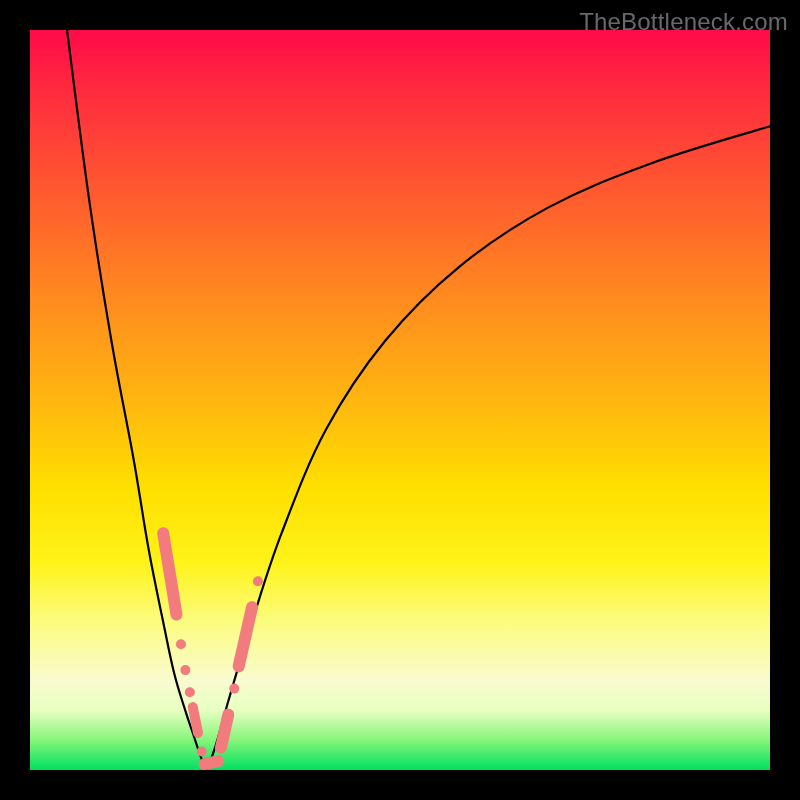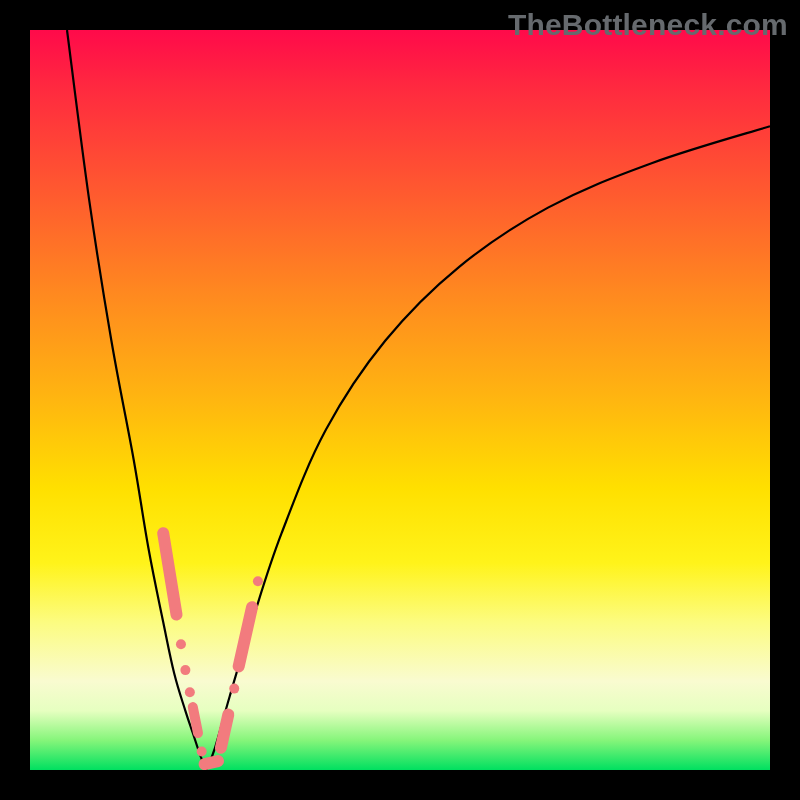--- a/index.html
+++ b/index.html
@@ -36,22 +36,22 @@
       #e6ffc0 92%,
       #85f57a 96%,
       #00e060 100%
     );
   }
   .watermark {
     position: absolute;
     top: 8px;
     right: 12px;
     color: #666a6e;
-    font-size: 30px;
-    font-weight: 700;
+    font-size: 24px;
+    font-weight: 400;
     letter-spacing: 0.2px;
     z-index: 5;
   }
   svg.curves {
     position: absolute;
     left: 0;
     top: 0;
     width: 740px;
     height: 740px;
     overflow: visible;

